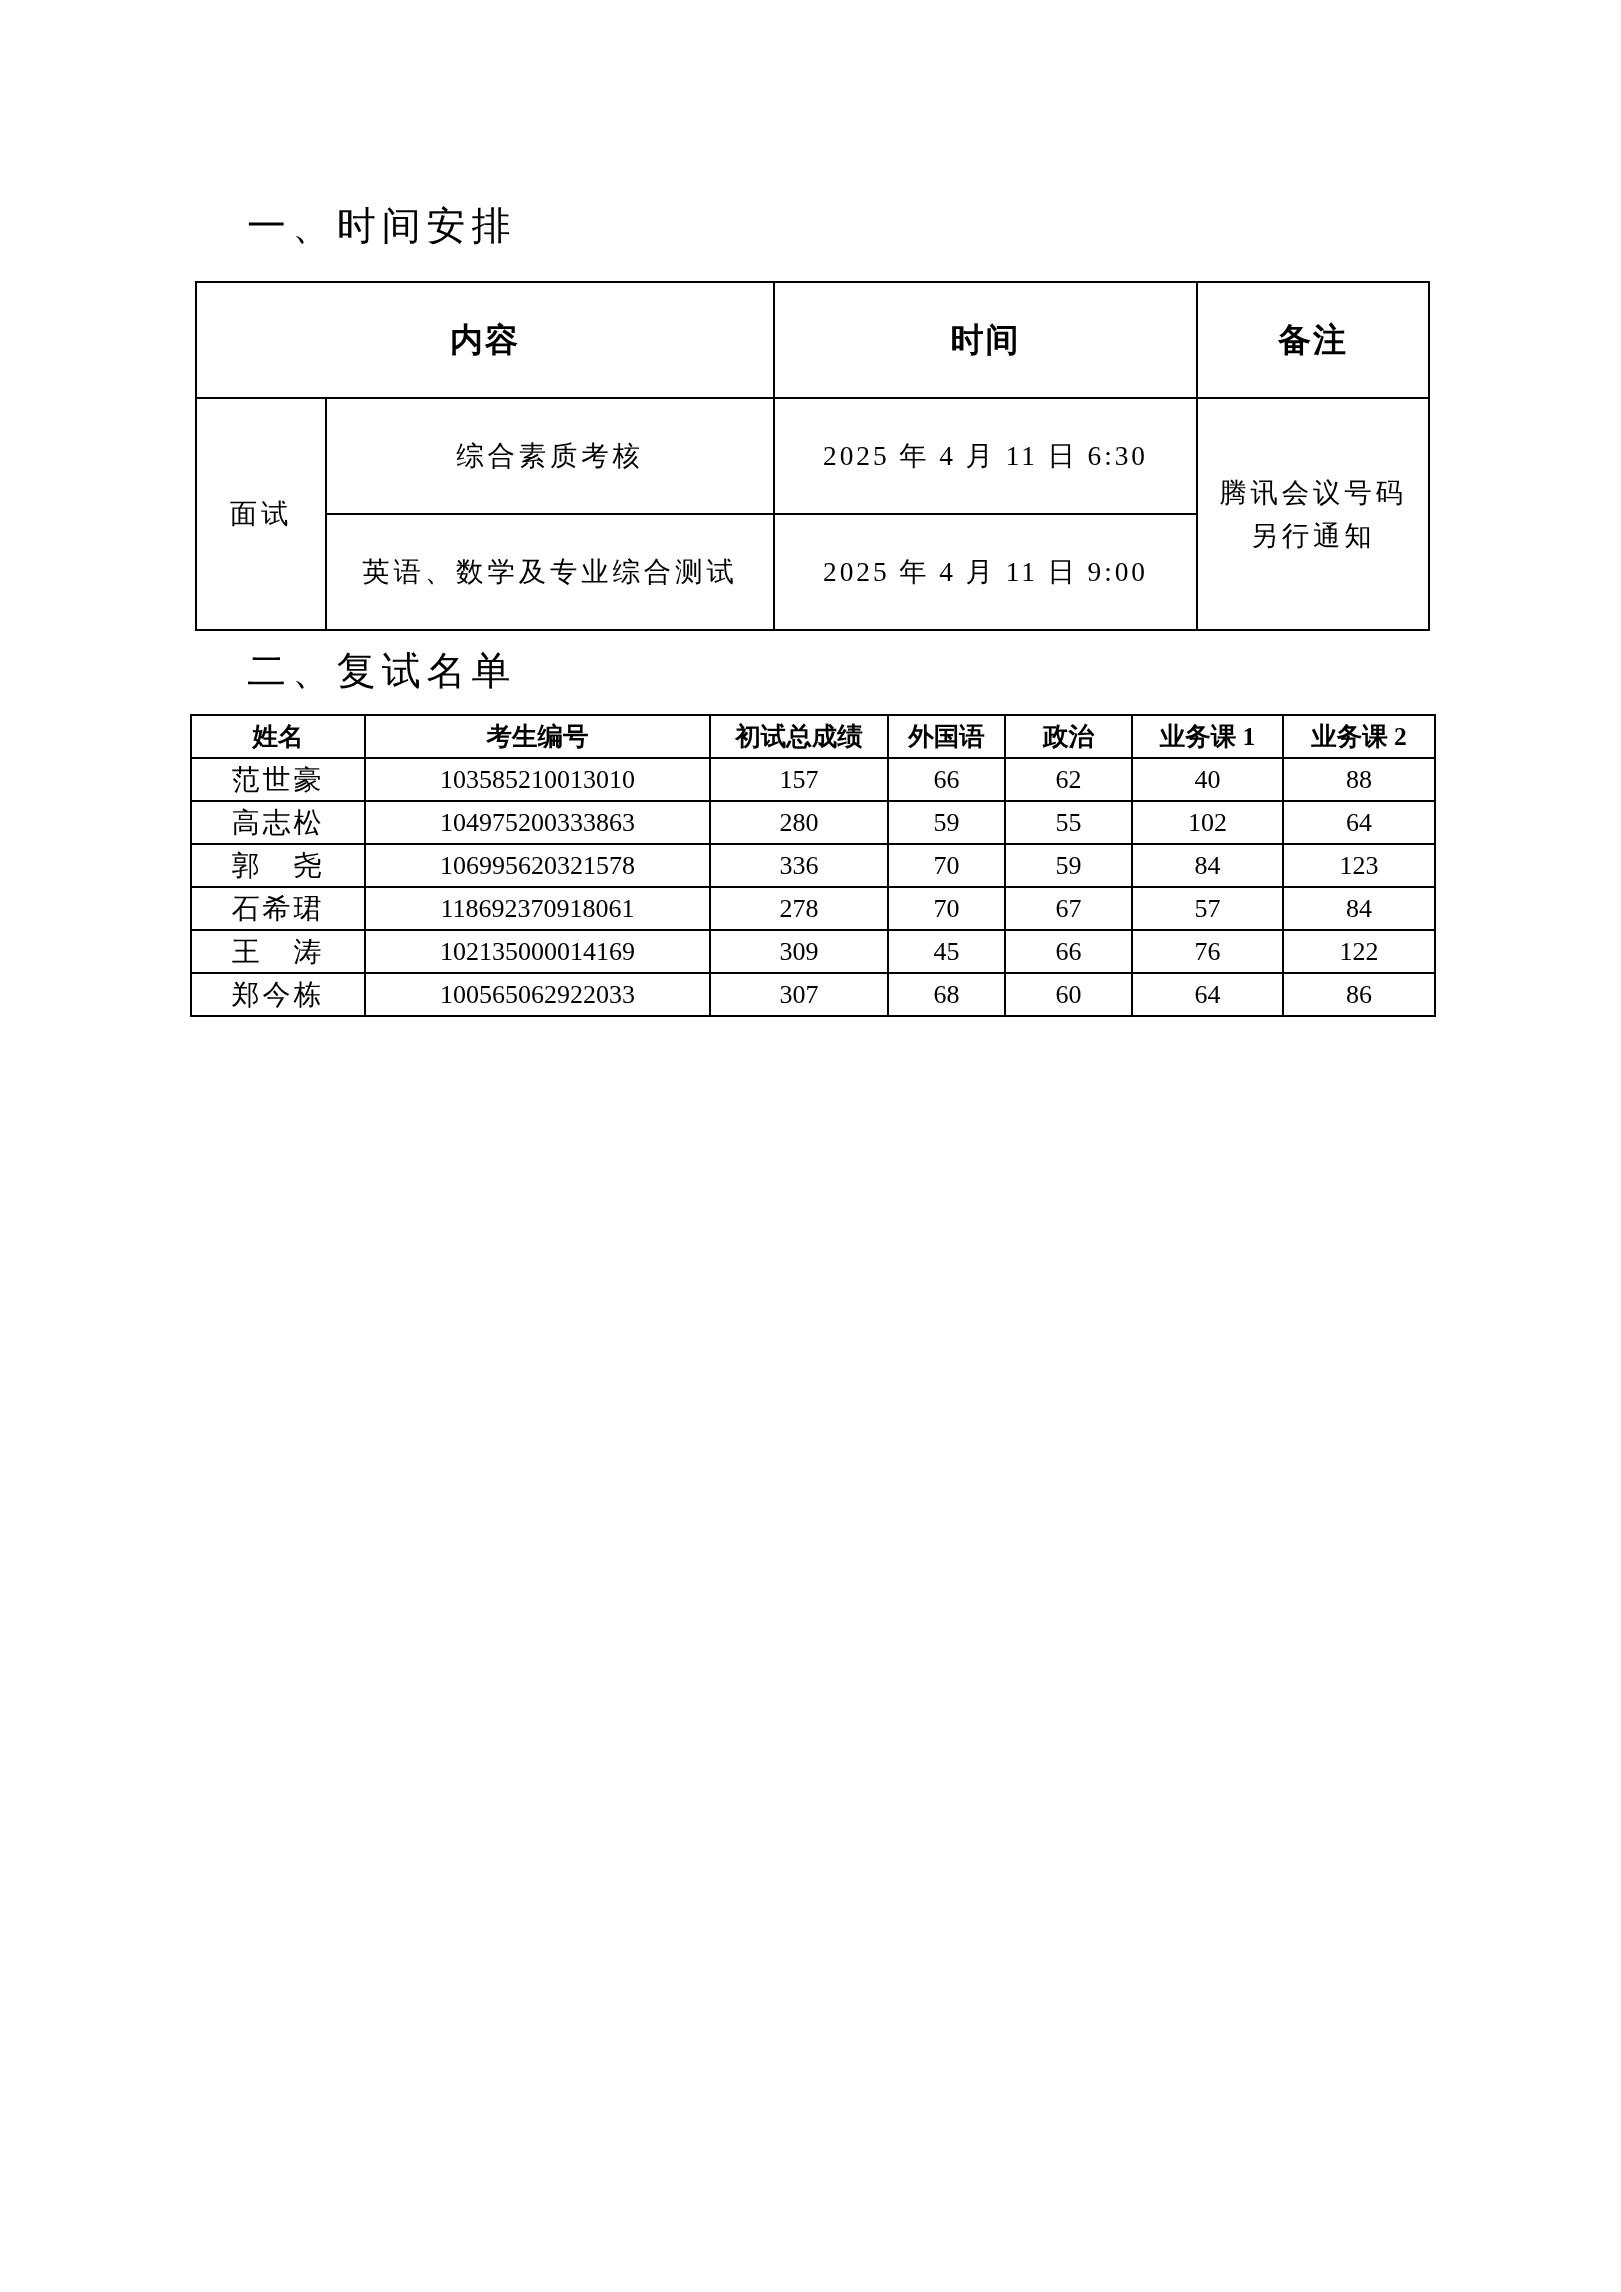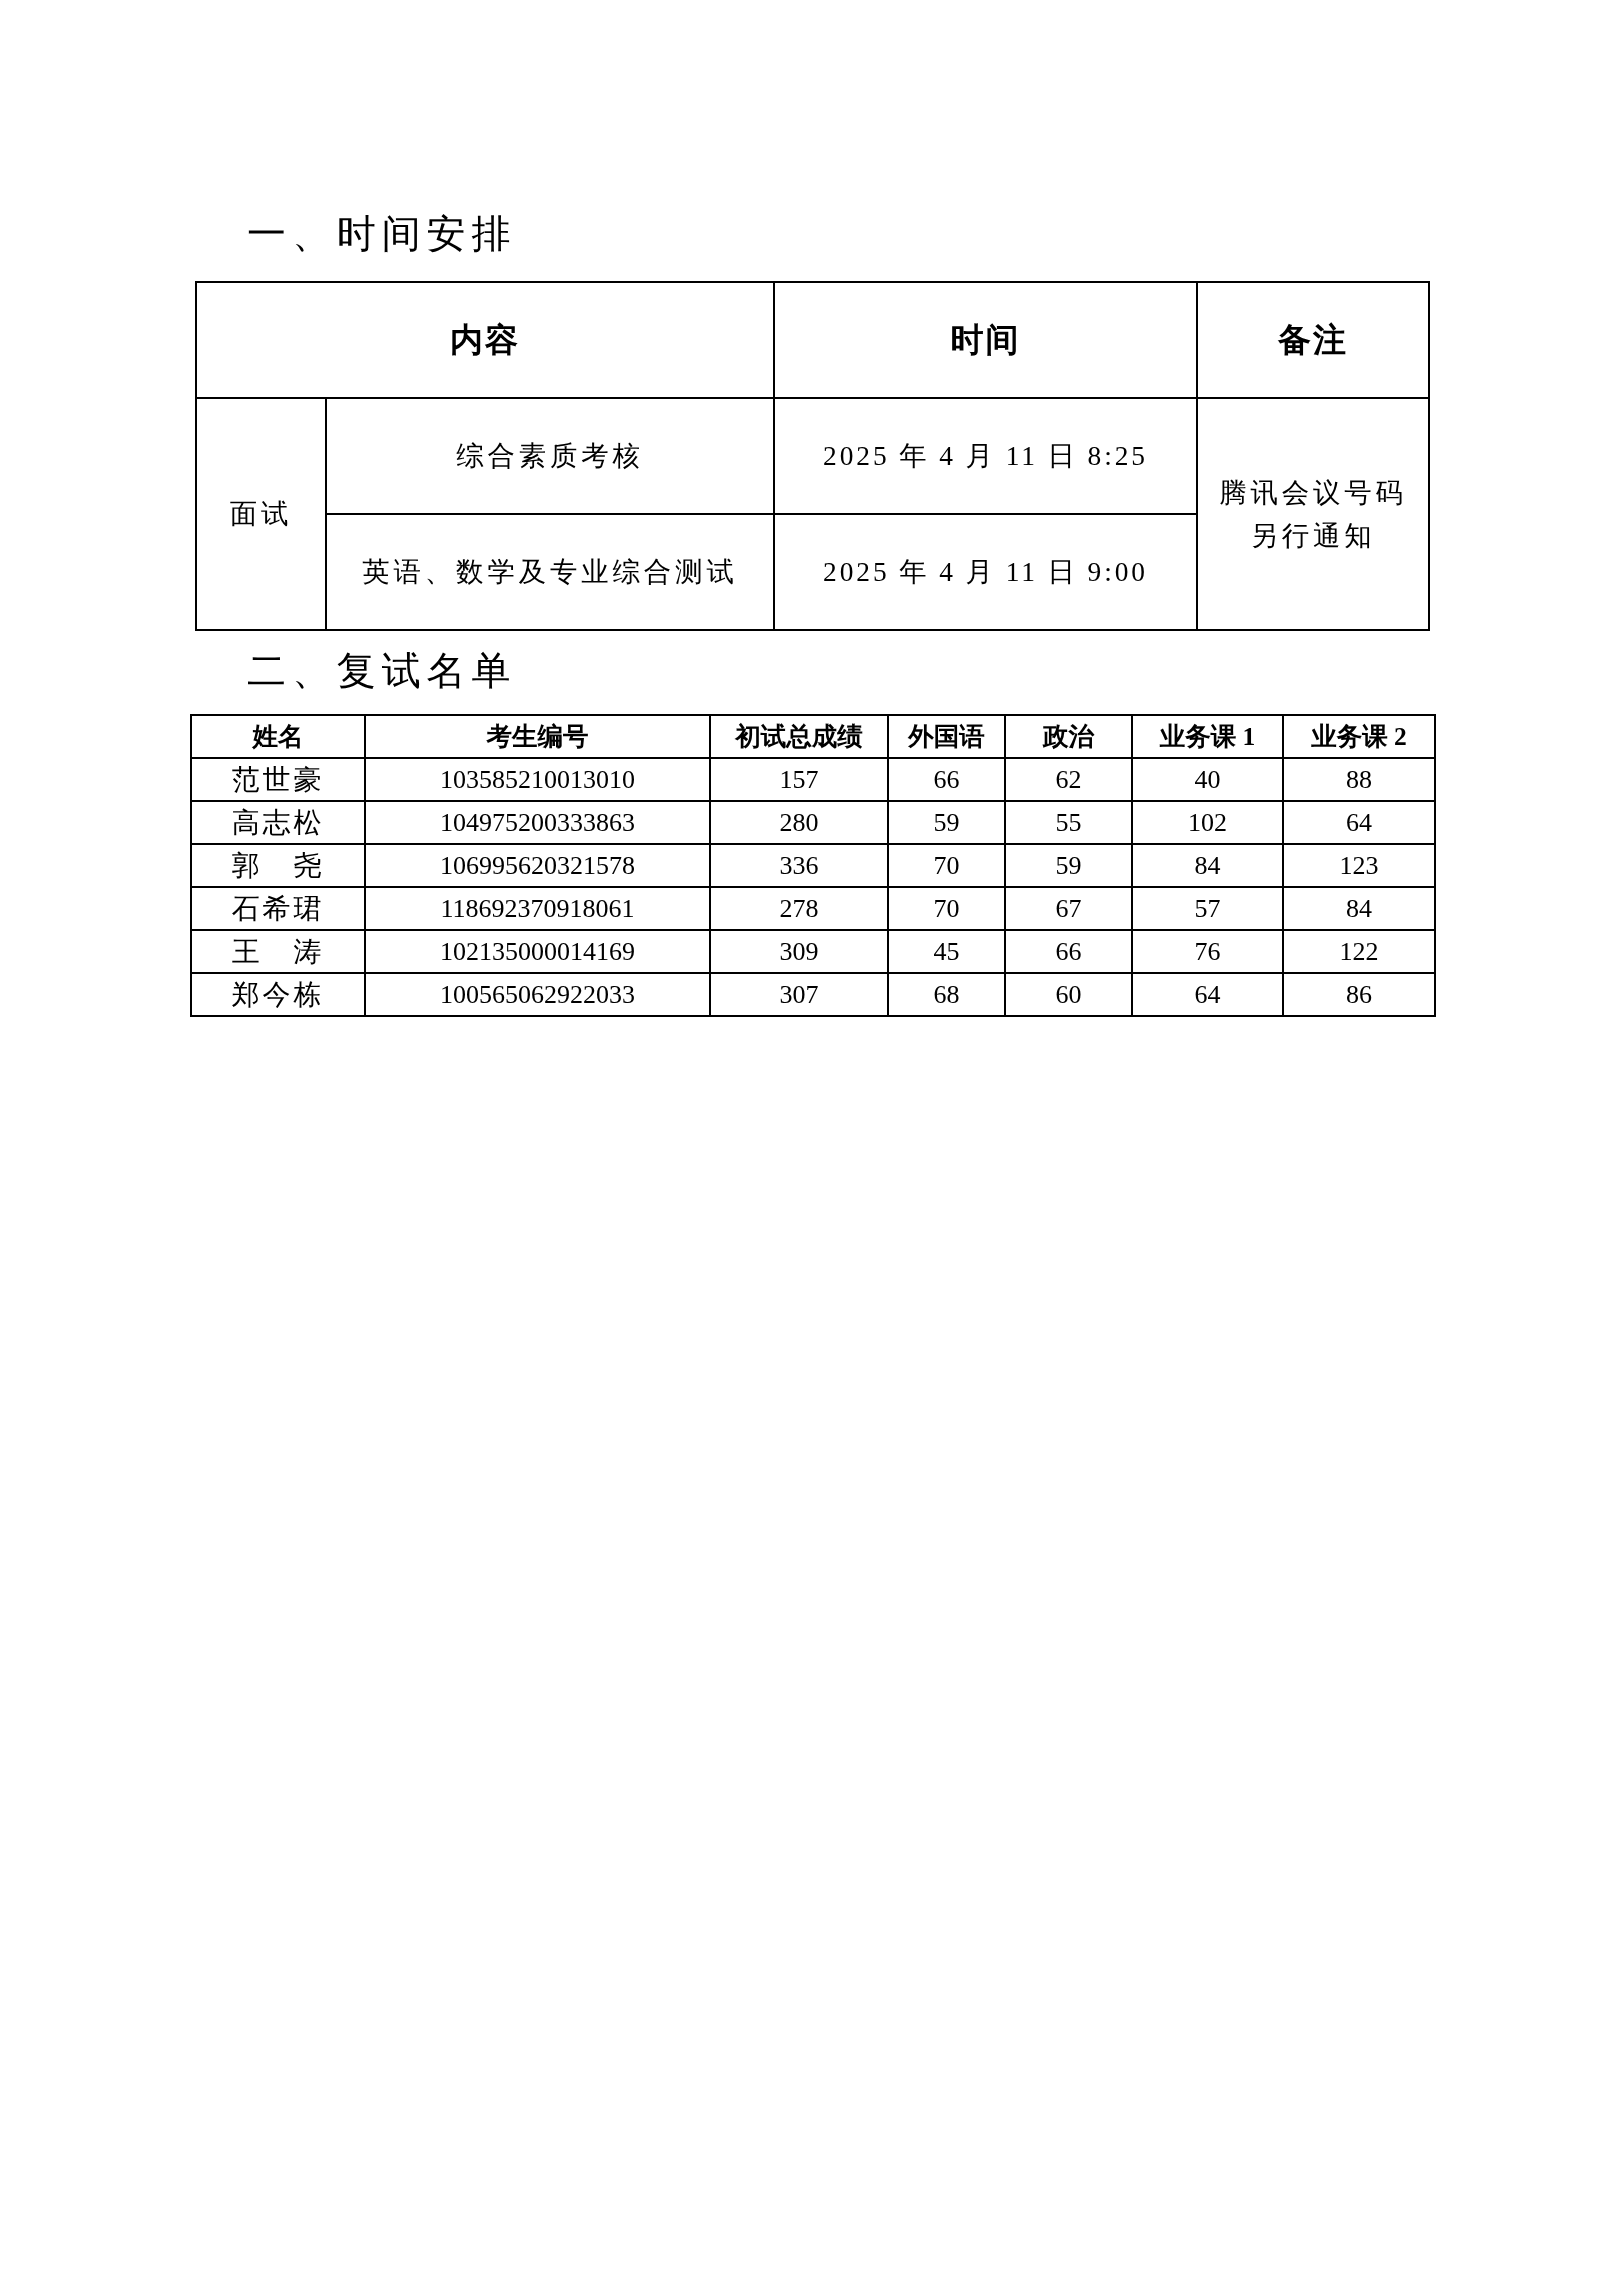--- a/index.html
+++ b/index.html
@@ -1,18 +1,18 @@
 <!DOCTYPE html>
 <html><head>
 <meta charset="utf-8">
 <style>
   html, body { margin:0; padding:0; background:#ffffff; }
   body { width:1621px; height:2293px; position:relative; overflow:hidden; font-family:"DejaVu Serif", serif; color:#000; }
   .heading { position:absolute; font-size:39px; letter-spacing:5.9px; line-height:43px; font-family:"DejaVu Serif", serif; }
-  #h1 { left:247px; top:212px;text-align:center; }
+  #h1 { left:247px; top:204px;text-align:center; }
   #h2 { left:247px; top:649px; }
 
   table { border-collapse:collapse; position:absolute; table-layout:fixed; }
   #t1 { left:195px; top:281px; width:1234px; }
   #t1 td { border:2.9px solid #000; text-align:center; vertical-align:middle; padding:16px; }
   #t1 .hdr td { height:82px; font-size:33px; font-weight:bold; letter-spacing:2px; }
   #t1 .row td { height:82px; font-size:27.4px; letter-spacing:3.9px; }
   #t1 td.note { line-height:43px; }
   #t1 td.date { font-family:"Liberation Serif", serif; letter-spacing:2.9px; }
 
@@ -35,21 +35,21 @@
   </colgroup>
   <tbody>
       <tr class="hdr">
     <td colspan="2">内容</td>
     <td>时间</td>
     <td>备注</td>
   </tr>
   <tr class="row">
     <td rowspan="2">面试</td>
     <td>综合素质考核</td>
-    <td class="date">2025 年 4 月 11 日 8:25</td>
+    <td class="date">2025 年 4 月 11 日 6:30</td>
     <td rowspan="2" class="note">
       <span>腾讯会议号码</span><br>
       <span>另行通知</span>
     </td>
   </tr>
   <tr class="row">
     <td>英语、数学及专业综合测试</td>
     <td class="date">2025 年 4 月 11 日 9:00</td>
   </tr>
 </tbody>

